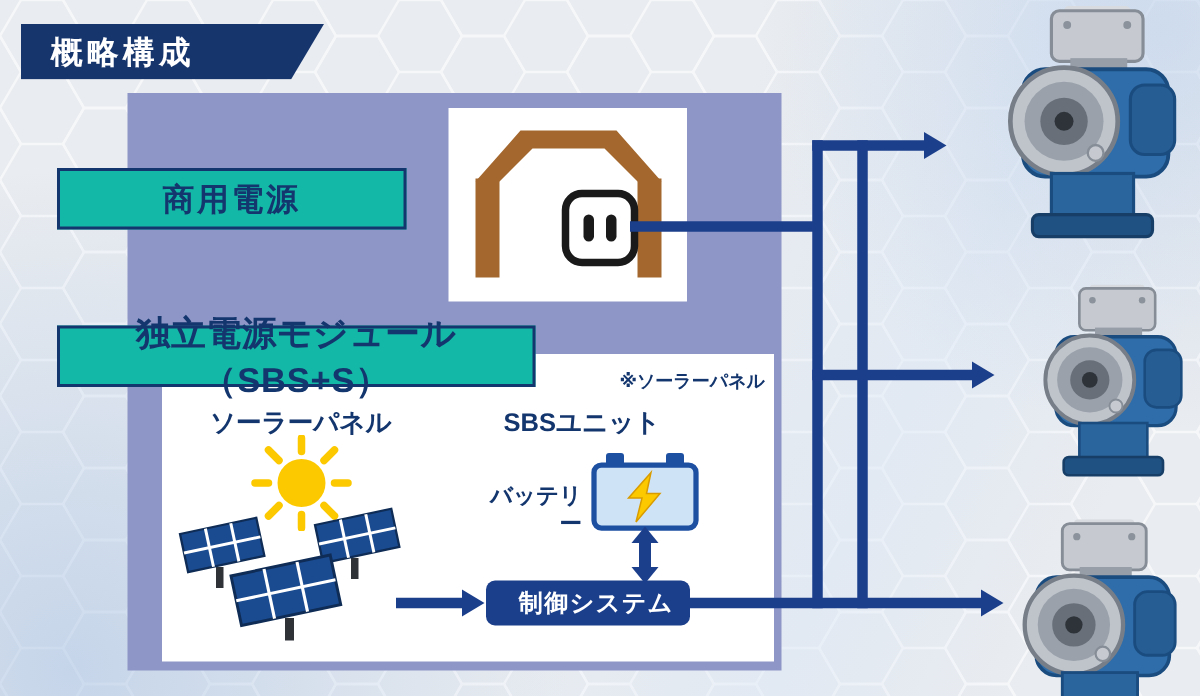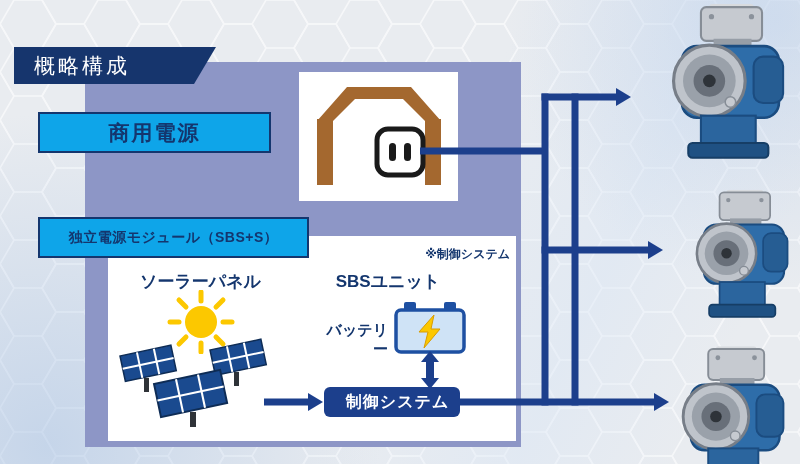--- a/index.html
+++ b/index.html
@@ -5,30 +5,30 @@
   *{margin:0;padding:0;box-sizing:border-box}
   html,body{background:#dfe2e6}
   .stage{position:relative;width:800px;height:464px;overflow:hidden;background:#e9ecf0;
          font-family:"Liberation Sans","DejaVu Sans",sans-serif;}
   .bg-hex{position:absolute;left:0;top:0;z-index:0;}
   .sheen{position:absolute;inset:0;z-index:1;pointer-events:none;background:
     radial-gradient(circle at 6% 96%, rgba(168,194,228,.55), rgba(168,194,228,0) 38%),
     radial-gradient(circle at 97% 4%, rgba(180,202,232,.45), rgba(180,202,232,0) 30%),
     linear-gradient(115deg, rgba(255,255,255,0) 52%, rgba(218,230,245,.5) 72%, rgba(255,255,255,0) 88%);}
   .banner{position:absolute;left:14px;top:16px;width:202px;height:37px;z-index:10;background:#16356d;
-          color:#fff;font-size:21px;font-weight:normal;letter-spacing:3px;display:flex;align-items:center;
-          padding-left:20px;clip-path:polygon(0 0,100% 0,calc(100% - 22px) 100%,0 100%);margin-top:31px;}
+          color:#fff;font-size:21px;font-weight:bold;letter-spacing:3px;display:flex;align-items:center;
+          padding-left:20px;clip-path:polygon(0 0,100% 0,calc(100% - 22px) 100%,0 100%);}
   .main-panel{position:absolute;left:85px;top:62px;width:436px;height:385px;background:#8d96c6;z-index:2;}
   .inner-panel{position:absolute;left:108px;top:236px;width:408px;height:205px;background:#ffffff;z-index:3;}
   .building-box{position:absolute;left:299px;top:72px;width:159px;height:129px;background:#ffffff;z-index:4;
                 display:flex;align-items:center;justify-content:center;}
-  .label-box{position:absolute;background:#0ea5e9;border:2px solid #14366e;color:#14366e;font-weight:bold;
+  .label-box{position:absolute;background:#14b8a6;border:2px solid #14366e;color:#14366e;font-weight:bold;
              display:flex;align-items:center;justify-content:center;z-index:20;text-align:center;}
   .commercial{left:38px;top:112px;width:233px;height:41px;font-size:21px;letter-spacing:2px;}
-  .module{left:38px;top:217px;width:271px;height:41px;font-size:14px;letter-spacing:.5px;}
+  .module{left:38px;top:217px;width:319px;height:41px;font-size:23px;letter-spacing:.5px;}
   .option-note{position:absolute;left:384px;top:246px;width:126px;color:#14366e;font-size:12px;
                font-weight:bold;z-index:6;text-align:right;}
   .icon-label{position:absolute;color:#14366e;font-weight:bold;z-index:6;}
   .solar-label{left:128px;top:270px;width:145px;font-size:17px;text-align:center;}
   .sbs-label{left:328px;top:270px;width:120px;font-size:17px;text-align:center;}
   .battery-label{left:316px;top:321px;width:72px;font-size:15px;text-align:right;}
   .control-box{position:absolute;left:324px;top:387px;width:136px;height:30px;background:#1c3f8c;
                border-radius:6px;color:#fff;font-size:16px;font-weight:bold;display:flex;align-items:center;
                justify-content:center;z-index:20;letter-spacing:1px;padding-left:11px;}
   .sun{position:absolute;left:166px;top:290px;z-index:6;}
@@ -101,21 +101,21 @@
     </svg>
   </div>
 
   <div class="label-box commercial">
     <span>商用電源</span>
   </div>
   <div class="label-box module">
     <span>独立電源モジュール（SBS+S）</span>
   </div>
 
-  <div class="option-note">※制御システム</div>
+  <div class="option-note">※ソーラーパネル</div>
   <div class="icon-label sbs-label">SBSユニット</div>
   <div class="icon-label solar-label">ソーラーパネル</div>
   <div class="icon-label battery-label">バッテリー</div>
 
   <svg class="sun" width="70" height="64" viewBox="0 0 70 64">
     <circle cx="35" cy="32" r="16" fill="#fcc800"></circle>
     <g stroke="#fcc800" stroke-width="5" stroke-linecap="round">
       <line x1="57" y1="32" x2="66" y2="32"></line>
       <line x1="35" y1="11" x2="35" y2="2"></line>
       <line x1="13" y1="32" x2="4" y2="32"></line>

